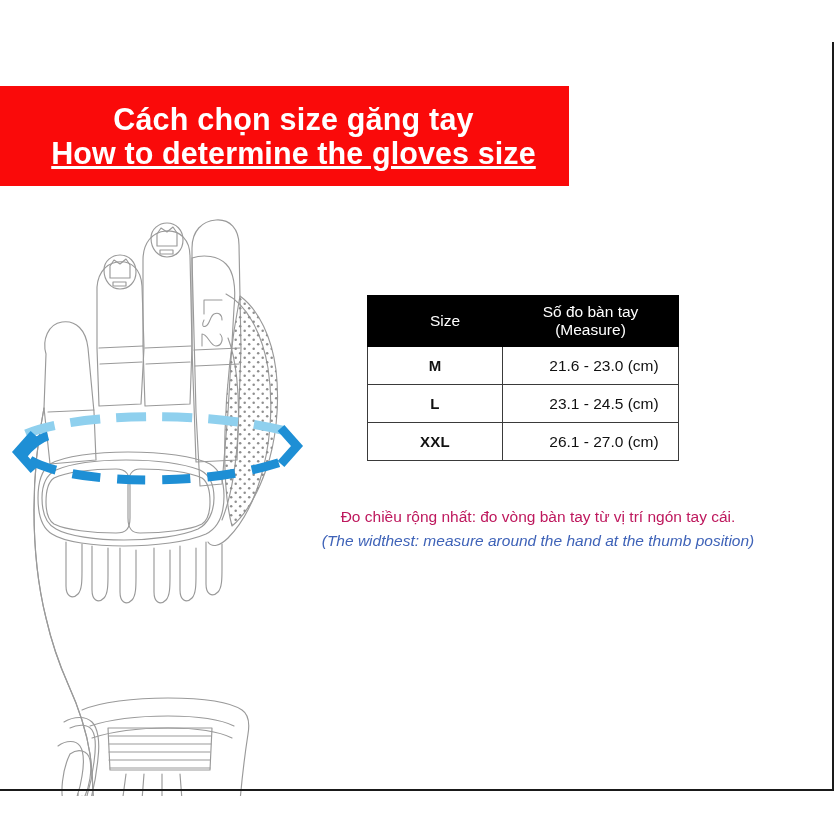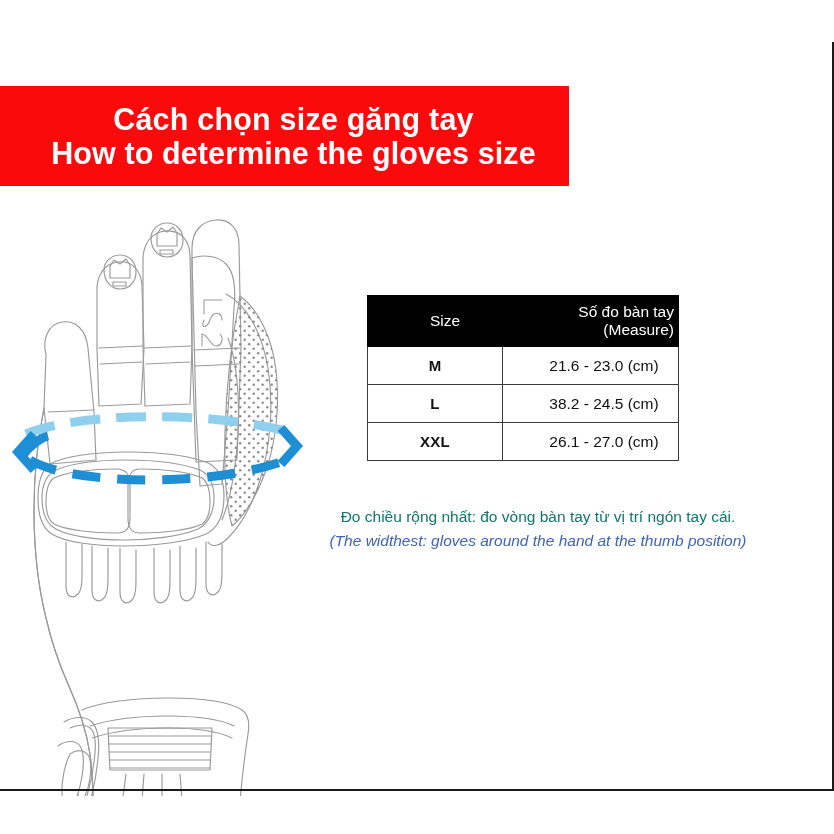--- a/index.html
+++ b/index.html
@@ -54,21 +54,21 @@
     box-sizing: border-box;
     padding-left: 18px;
   }
   .banner-line {
     color: #ffffff;
     font-weight: bold;
     line-height: 1.12;
     white-space: nowrap;
   }
   .banner-line-1 { font-size: 30.5px; letter-spacing: .2px; }
-  .banner-line-2 { font-size: 30.5px; letter-spacing: .1px; }
+  .banner-line-2 { font-size: 30.5px; letter-spacing: .1px; text-decoration: underline; }
 
   
   .glove-wrap {
     position: absolute;
     left: 4px;
     top: 198px;
     width: 320px;
     height: 598px;
   }
   .glove-wrap svg { display: block; }
@@ -92,21 +92,21 @@
     background: #000000;
     color: #ffffff;
     border-color: #000000;
     height: 46px;
     font-weight: normal;
     font-size: 15.5px;
     line-height: 1.18;
     padding: 2px 4px;
   }
   .size-table thead th.col-size { width: 106px; padding-left: 24px; }
-  .size-table thead th.col-measure { width: 167px; text-align: right; }
+  .size-table thead th.col-measure { width: 167px; }
   .size-table thead th .m-l1 { display: block; }
   .size-table thead th .m-l2 { display: block; }
   .size-table tbody td {
     height: 35px;
     background: #ffffff;
     font-weight: bold;
     letter-spacing: .2px;
   }
   .size-table tbody td.val {
     font-weight: normal;
@@ -118,21 +118,21 @@
   
   .caption {
     position: absolute;
     left: 278px;
     top: 505px;
     width: 520px;
     text-align: center;
   }
   .caption-vi {
     font-size: 15.5px;
-    color: #0f766e;
+    color: #be185d;
     line-height: 1.55;
     white-space: nowrap;
   }
   .caption-en {
     font-size: 15.5px;
     color: #3f63b8;
     font-style: italic;
     line-height: 1.55;
     white-space: nowrap;
   }
@@ -321,30 +321,30 @@
         </th>
       </tr>
     </thead>
     <tbody>
       <tr>
         <td>M</td>
         <td class="val">21.6 - 23.0 (cm)</td>
       </tr>
       <tr>
         <td>L</td>
-        <td class="val">38.2 - 24.5 (cm)</td>
+        <td class="val">23.1 - 24.5 (cm)</td>
       </tr>
       <tr>
         <td>XXL</td>
         <td class="val">26.1 - 27.0 (cm)</td>
       </tr>
     </tbody>
   </table>
 
   <div class="caption">
     <div class="caption-vi">Đo chiều rộng nhất: đo vòng bàn tay từ vị trí ngón tay cái.</div>
-    <div class="caption-en">(The widthest: gloves around the hand at the thumb position)</div>
+    <div class="caption-en">(The widthest: measure around the hand at the thumb position)</div>
   </div>
 
   <div class="frame-right"></div>
   <div class="frame-bottom"></div>
 
 </div>
 
 </body></html>

